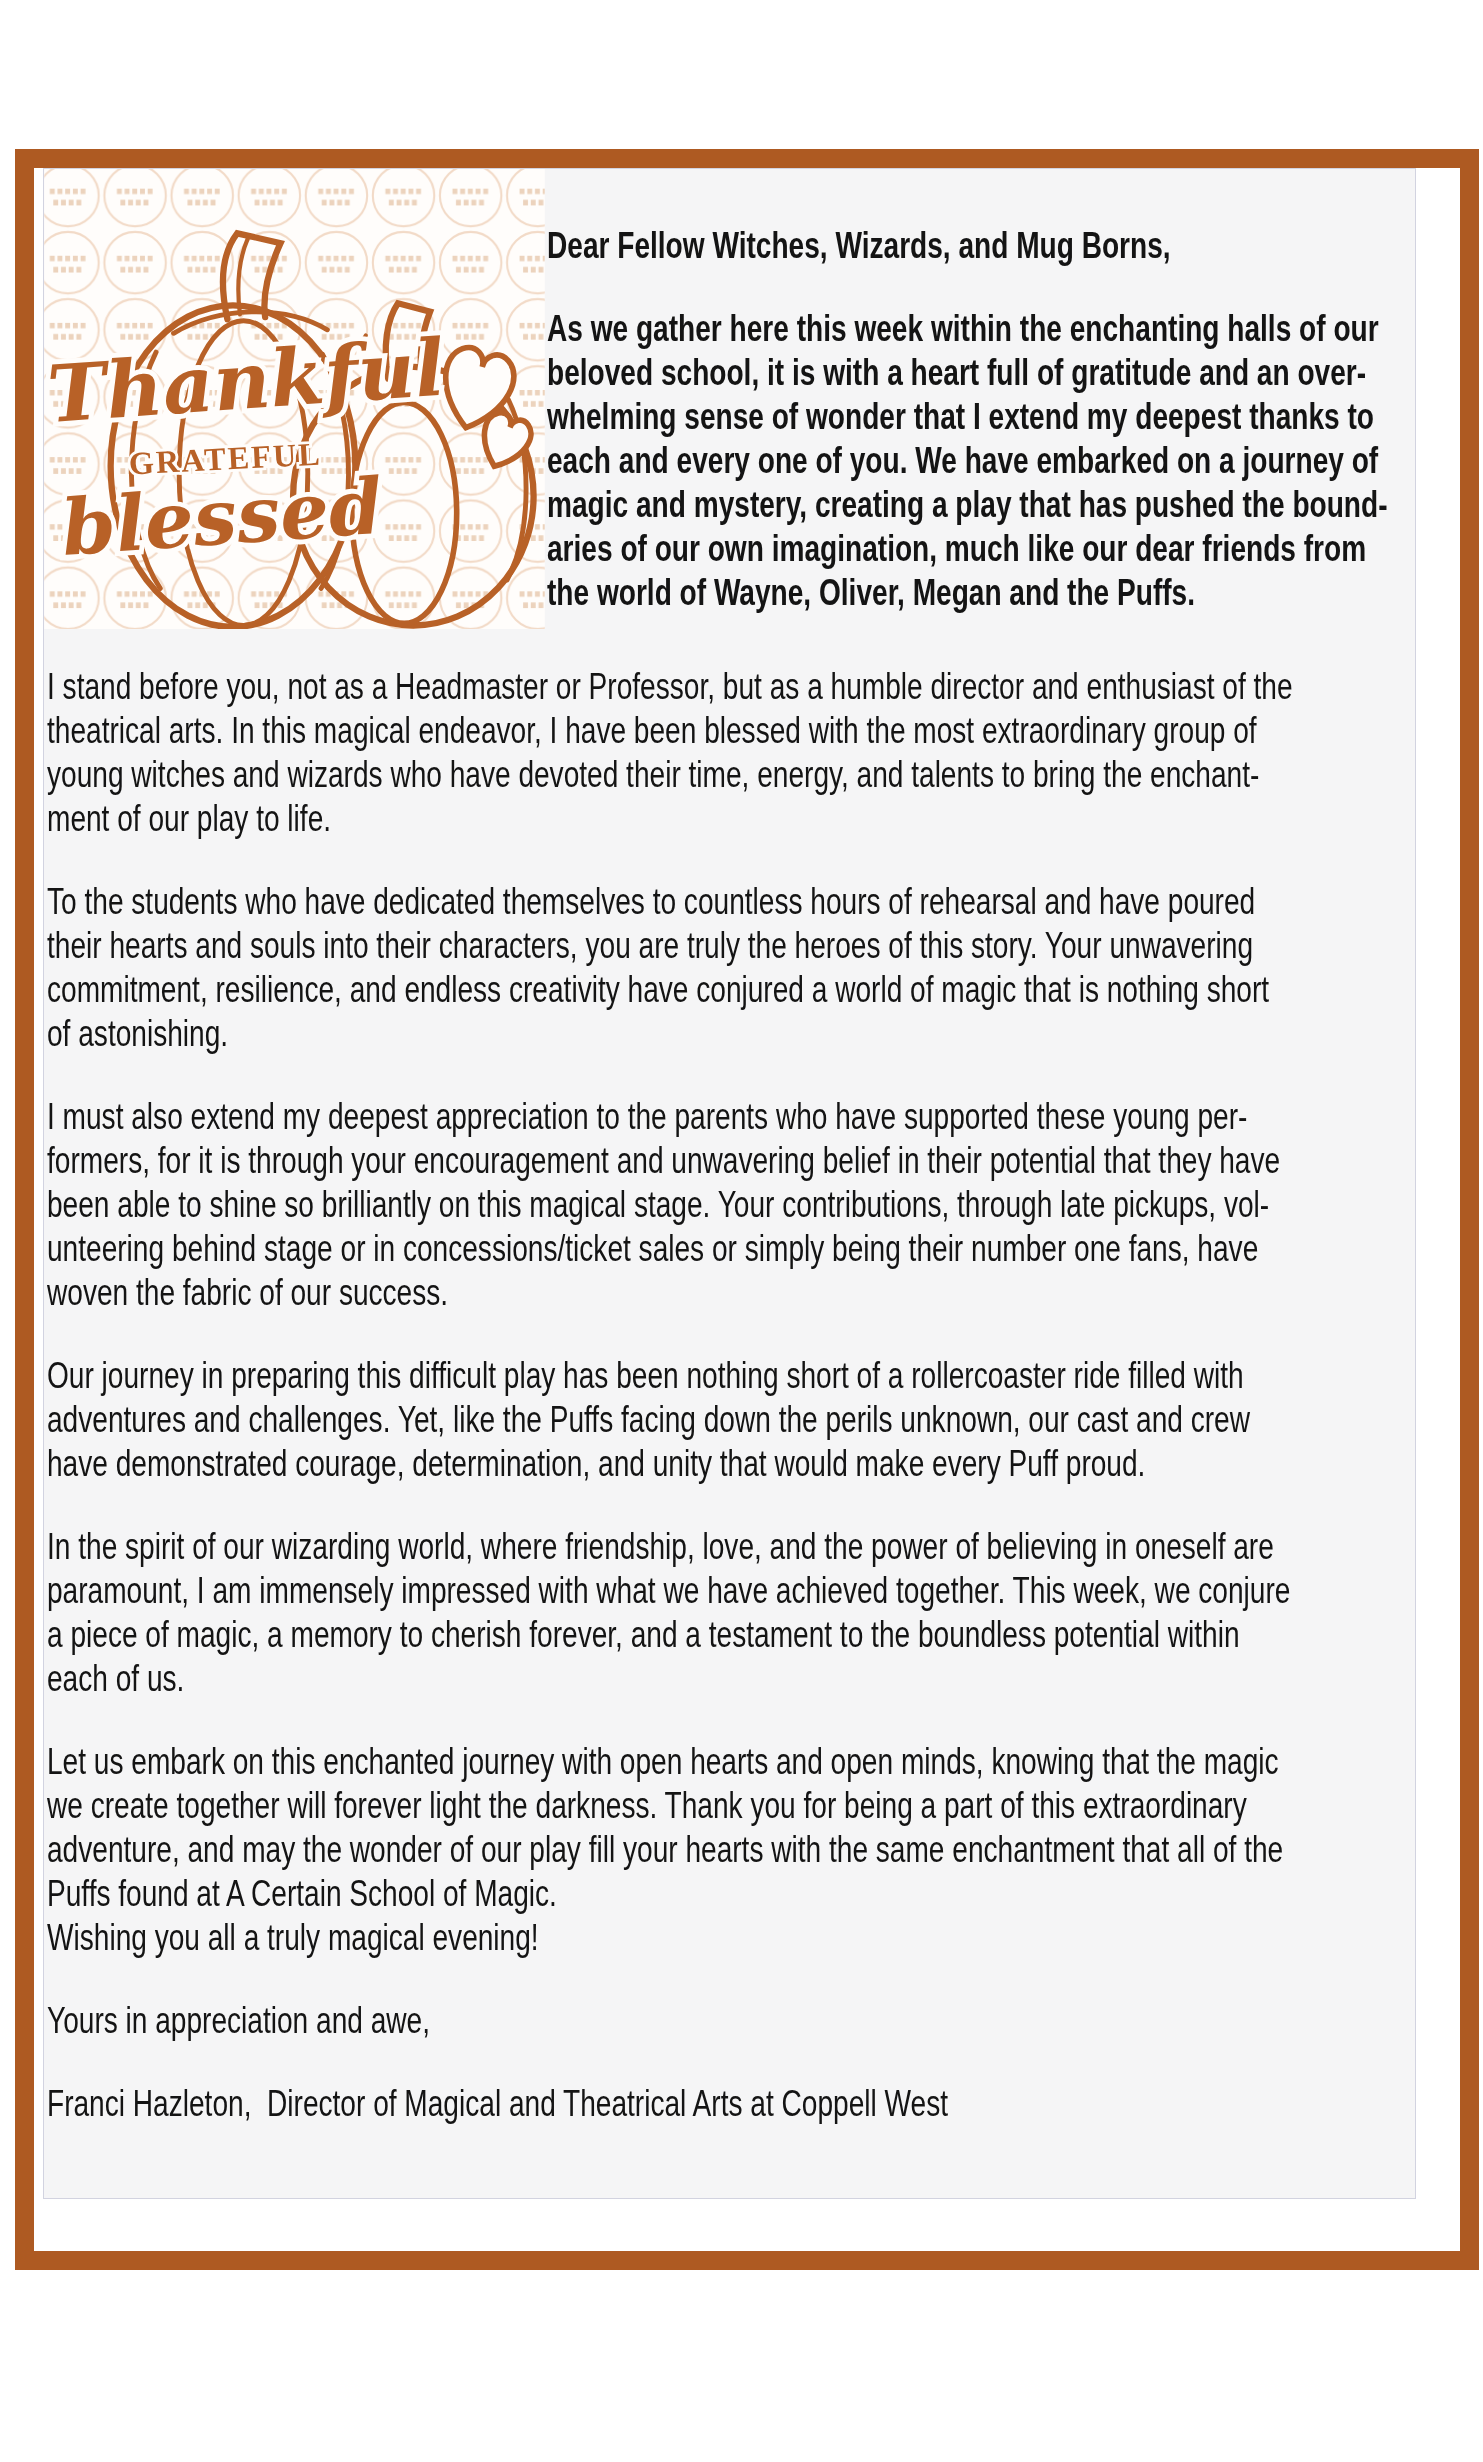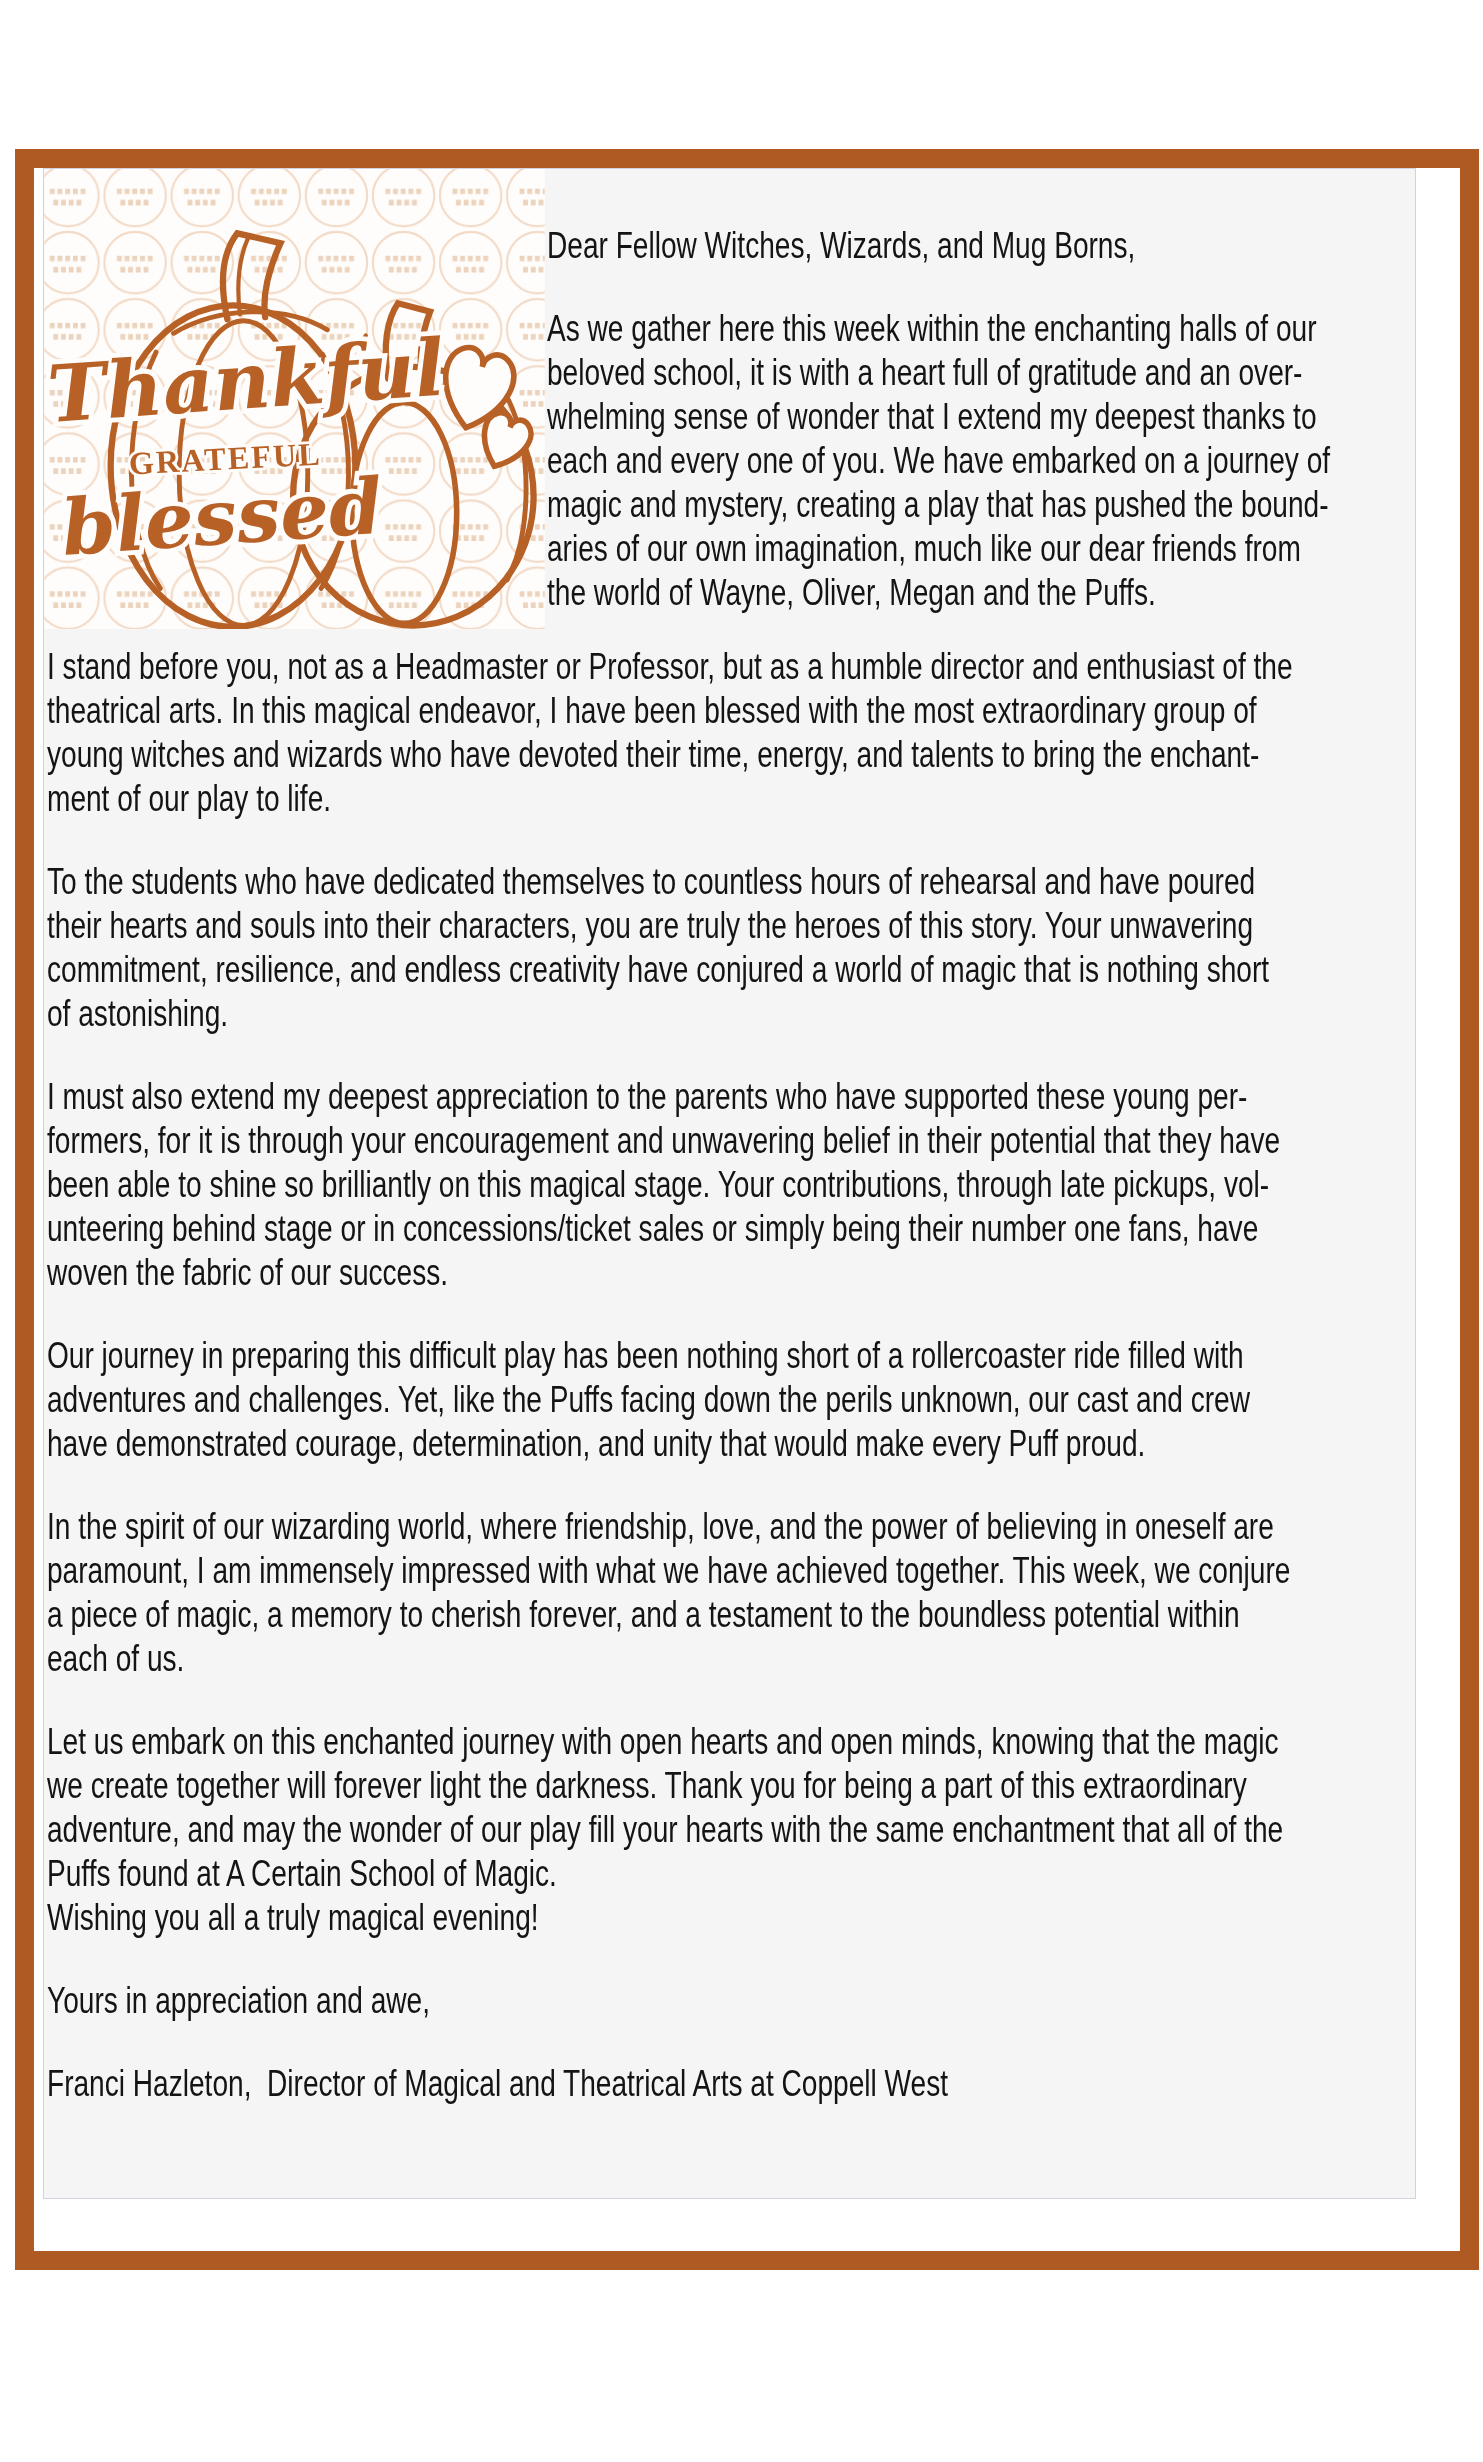--- a/index.html
+++ b/index.html
@@ -5,26 +5,26 @@
   html,body{margin:0;padding:0;background:#ffffff;}
   .page{position:relative;width:1483px;height:2462px;background:#ffffff;overflow:hidden;
         font-family:"Liberation Sans",sans-serif;}
   .frame{position:absolute;left:14.7px;top:149px;width:1464px;height:2121px;
          border:19px solid #ae5a22;box-sizing:border-box;background:#ffffff;}
   .card{position:absolute;left:9.8px;top:0px;width:1373px;height:2031px;
         box-sizing:border-box;border:1.4px solid #d2d3e0;background:#f5f5f6;}
   .toprow{display:flex;align-items:flex-start;}
   .art{width:501px;height:460px;flex:0 0 auto;}
   .art svg{display:block;width:501px;height:460px;}
-  .intro{flex:1 1 auto;padding:55px 0 0 1.4px;overflow:visible;}
+  .intro{flex:1 1 auto;padding:55px 0 0 1.4px;overflow:visible;font-weight:bold;}
   .scale{transform:scaleX(0.78);transform-origin:0 0;width:128.2%;}
   .lettertext{font-size:36px;line-height:44px;color:#141414;}
   .lettertext p{margin:0;white-space:pre-wrap;}
   .lettertext p + p{margin-top:39px;}
-  .bodytext{margin-top:16px;padding-left:2.8px;}
+  .bodytext{margin-top:36px;padding-left:2.8px;}
   .script-word{font-family:"DejaVu Serif",serif;font-style:italic;font-weight:bold;}
   .caps-word{font-family:"Liberation Serif",serif;font-weight:bold;}
 </style>
 </head>
 <body>
 
 <div class="page">
   <div class="frame">
     <div class="card">
 

